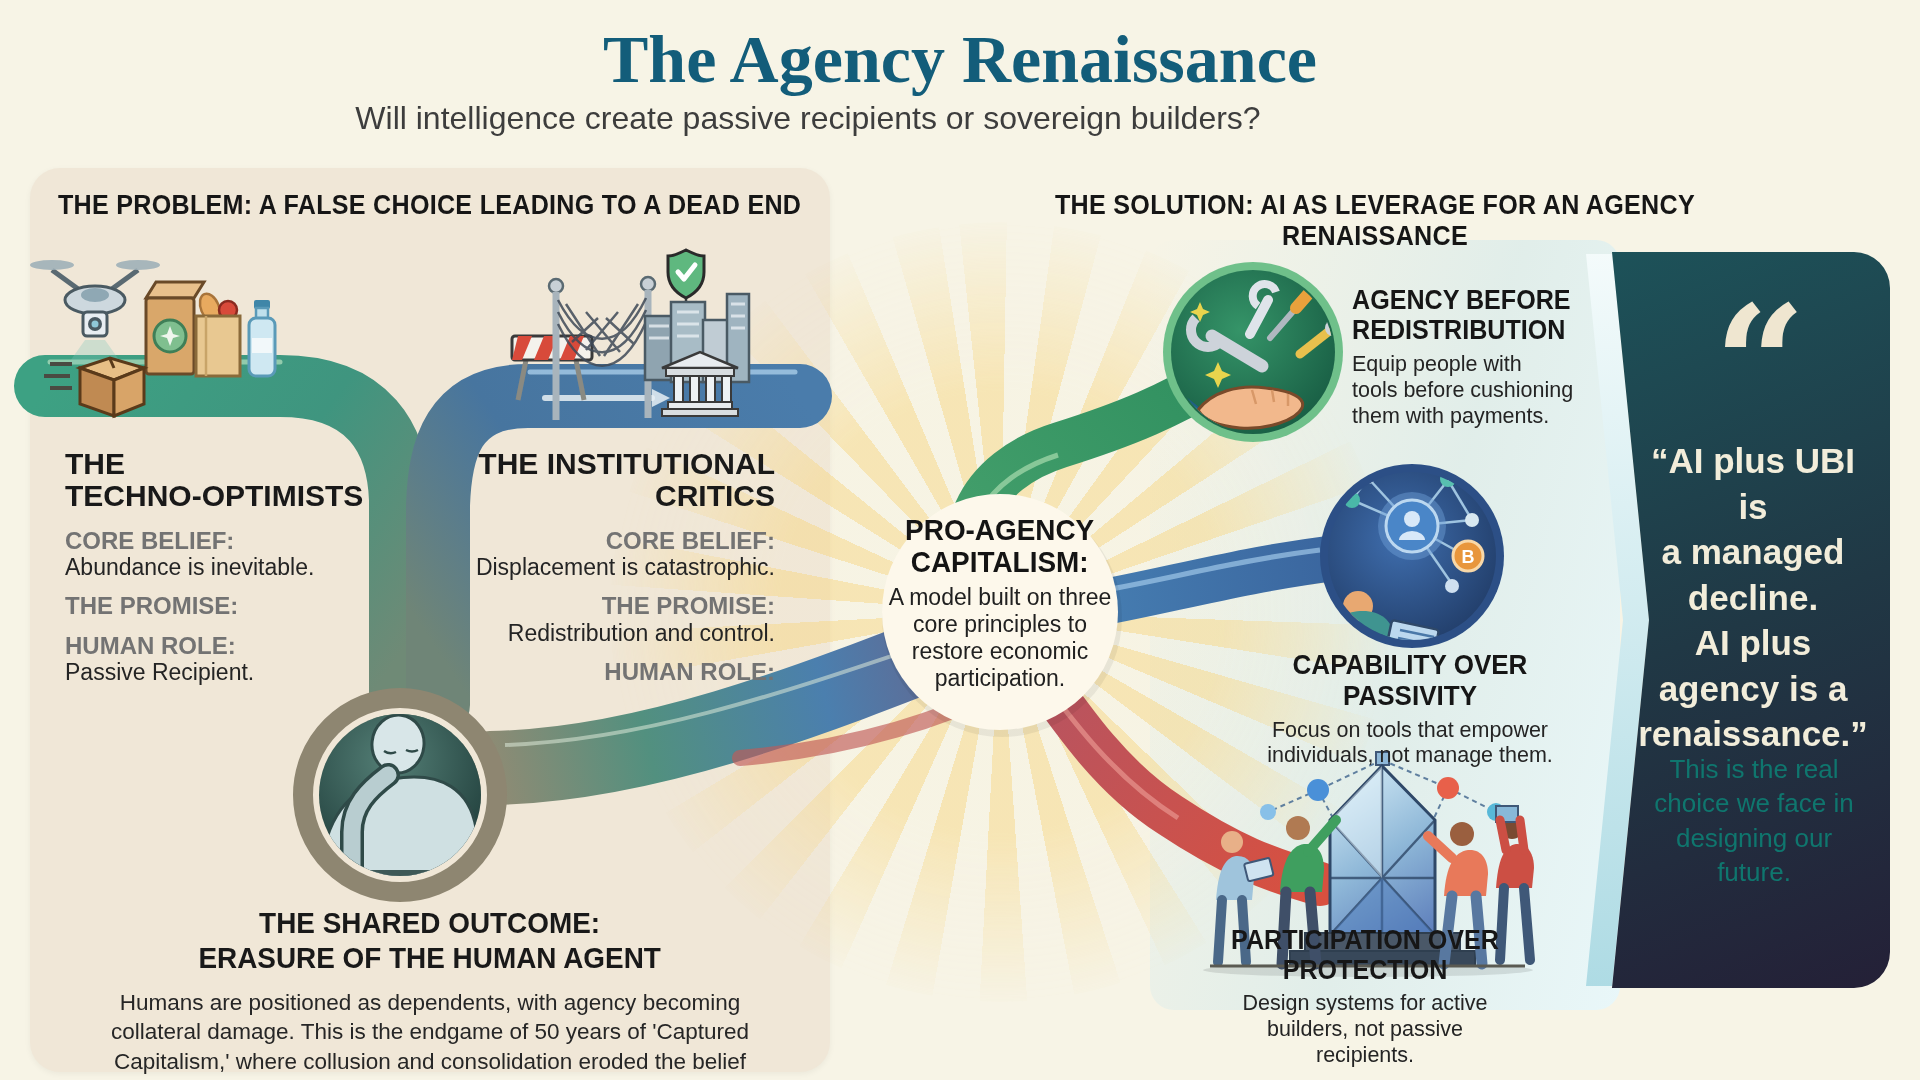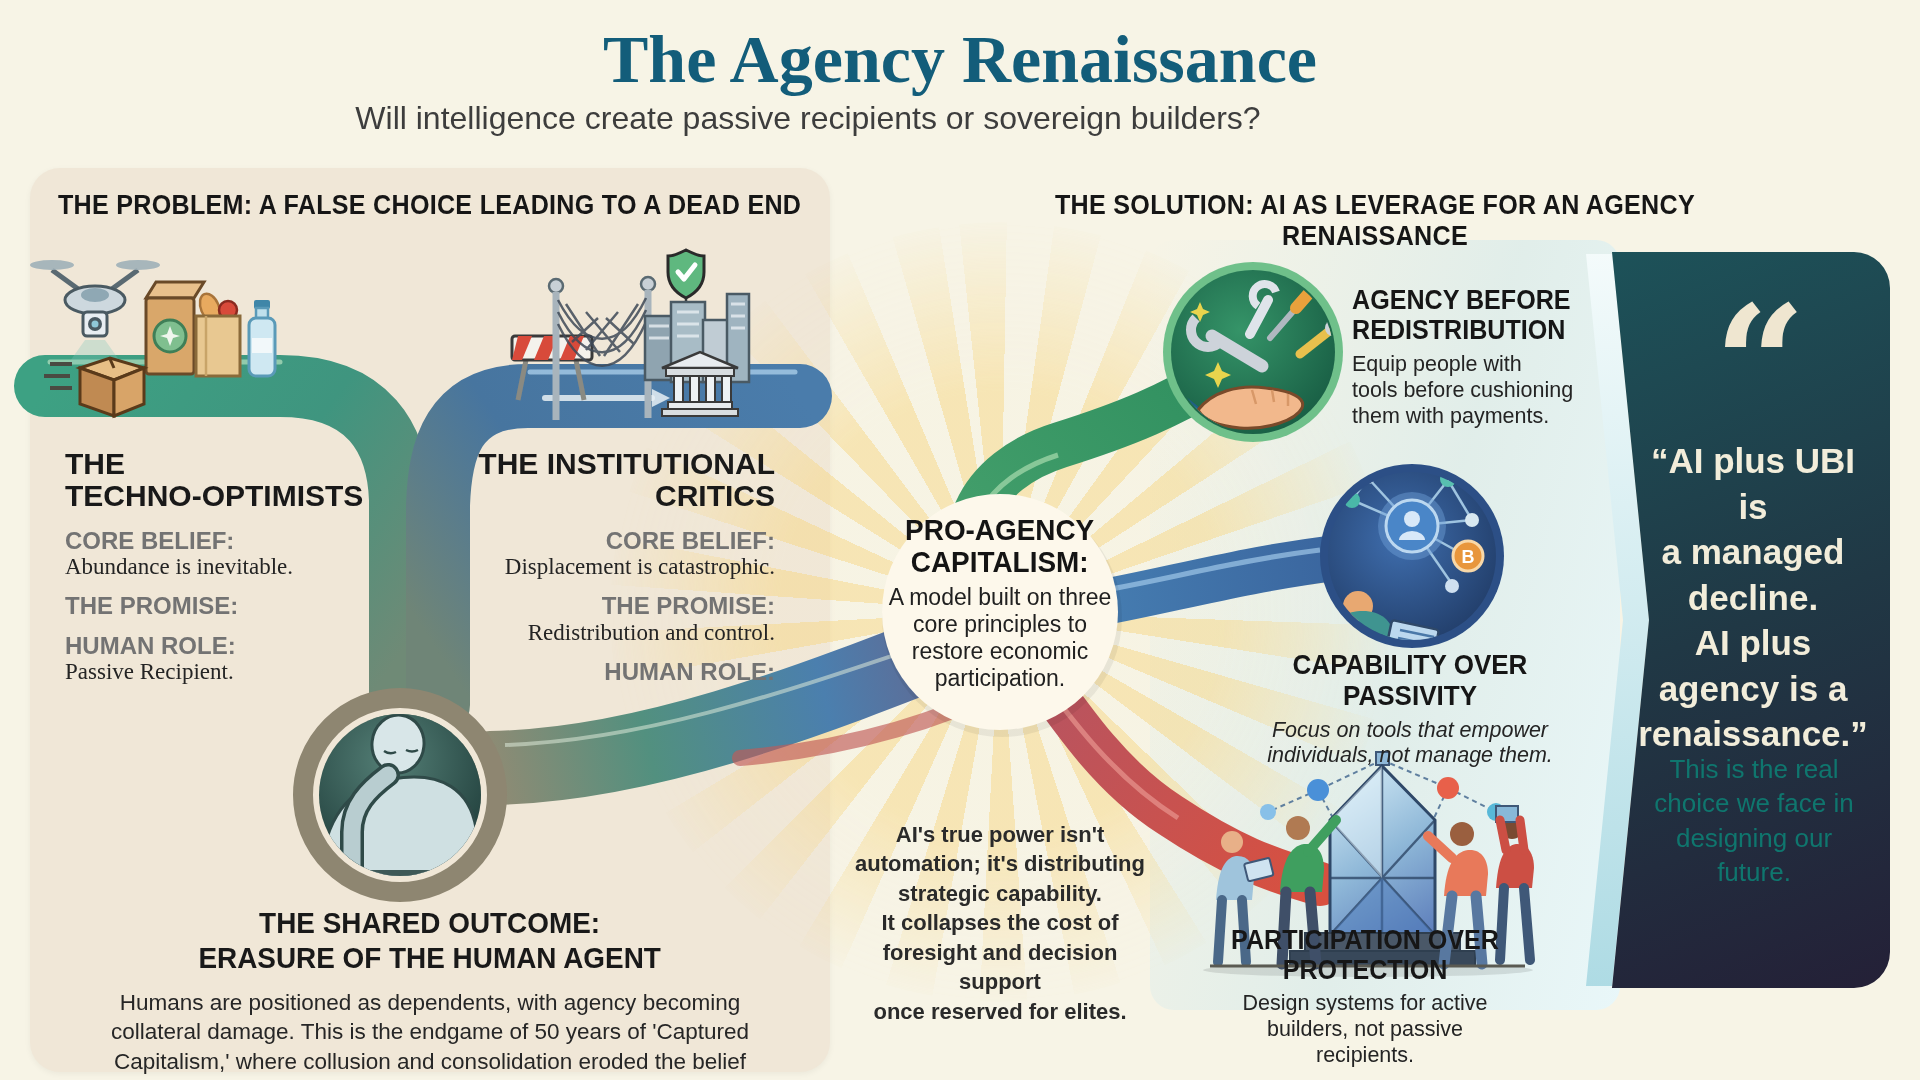--- a/index.html
+++ b/index.html
@@ -7,21 +7,21 @@
           font-family:"Liberation Sans",sans-serif;color:#1c1c1c;}
   .abs{position:absolute;}
   .pre{white-space:pre-line;}
   .cond{display:inline-block;transform:scaleX(.93);transform-origin:center;}
   .condL{display:inline-block;transform:scaleX(.93);transform-origin:left;}
   .title{font-family:"Liberation Serif",serif;font-weight:700;font-size:68px;color:#135d7a;}
   .subtitle{font-size:32px;color:#3d3d3d;}
   .h-sec{font-weight:700;font-size:27px;color:#161616;letter-spacing:.3px;}
   .h-col{font-weight:700;font-size:30px;line-height:1.08;color:#191919;}
   .lbl{font-weight:700;font-size:24px;line-height:1.1;color:#737373;}
-  .txt{font-size:23px;line-height:1.14;color:#242424;font-family:Liberation Serif, serif;}
+  .txt{font-size:23px;line-height:1.14;color:#242424;}
   .item{margin-bottom:13px;}
   .outcome-title{font-weight:700;font-size:30px;line-height:1.18;color:#191919;}
   .outcome-body{font-size:22.5px;line-height:1.32;color:#262626;}
   .core-title{font-weight:700;font-size:30px;line-height:1.06;color:#141414;}
   .core-body{font-size:23px;line-height:1.18;color:#202020;}
   .p-title{font-weight:700;font-size:27px;line-height:1.1;color:#161616;}
   .p-body{font-size:21.5px;line-height:1.2;color:#242424;}
   .note{font-size:22px;line-height:1.34;font-weight:600;color:#2a2a2a;}
   .q-mark{font-family:"DejaVu Serif",serif;font-weight:700;font-size:160px;line-height:.9;color:#efe6d0;}
   .q-text{font-weight:700;font-size:35px;line-height:1.3;color:#f2edda;}
@@ -452,39 +452,33 @@
     <div class="core-body pre" style="margin-top:6px;">A model built on three
 core principles to
 restore economic
 participation.</div>
   </div>
 
   <div class="abs" style="left:1240px;top:650px;width:340px;text-align:center;">
     <div>
       <span class="p-title cond" style="font-size:28px;">CAPABILITY OVER PASSIVITY</span>
     </div>
-    <div class="p-body pre" style="margin-top:6px;font-style:italic;">Focus on tools that empower
+    <div class="p-body pre" style="margin-top:6px;">Focus on tools that empower
 individuals, not manage them.</div>
   </div>
 
   <div class="abs" style="left:1220px;top:926px;width:290px;text-align:center;">
     <div>
       <span class="p-title cond pre">PARTICIPATION OVER
 PROTECTION</span>
     </div>
     <div class="p-body pre" style="margin-top:6px;">Design systems for active
 builders, not passive recipients.</div>
   </div>
 
-  <div class="abs note pre" style="left:840px;top:820px;width:320px;text-align:center;">AI's true power isn't
-automation; it's distributing
-strategic capability.
-It collapses the cost of
-foresight and decision support
-once reserved for elites.</div>
 
   <div class="abs q-mark" style="left:1660px;top:292px;width:200px;text-align:center;">“</div>
   <div class="abs q-text pre" style="left:1638px;top:438px;width:230px;text-align:center;">“AI plus UBI is
 a managed
 decline.
 AI plus
 agency is a
 renaissance.”</div>
   <div class="abs q-foot pre" style="left:1645px;top:752px;width:218px;text-align:center;">This is the real
 choice we face in

